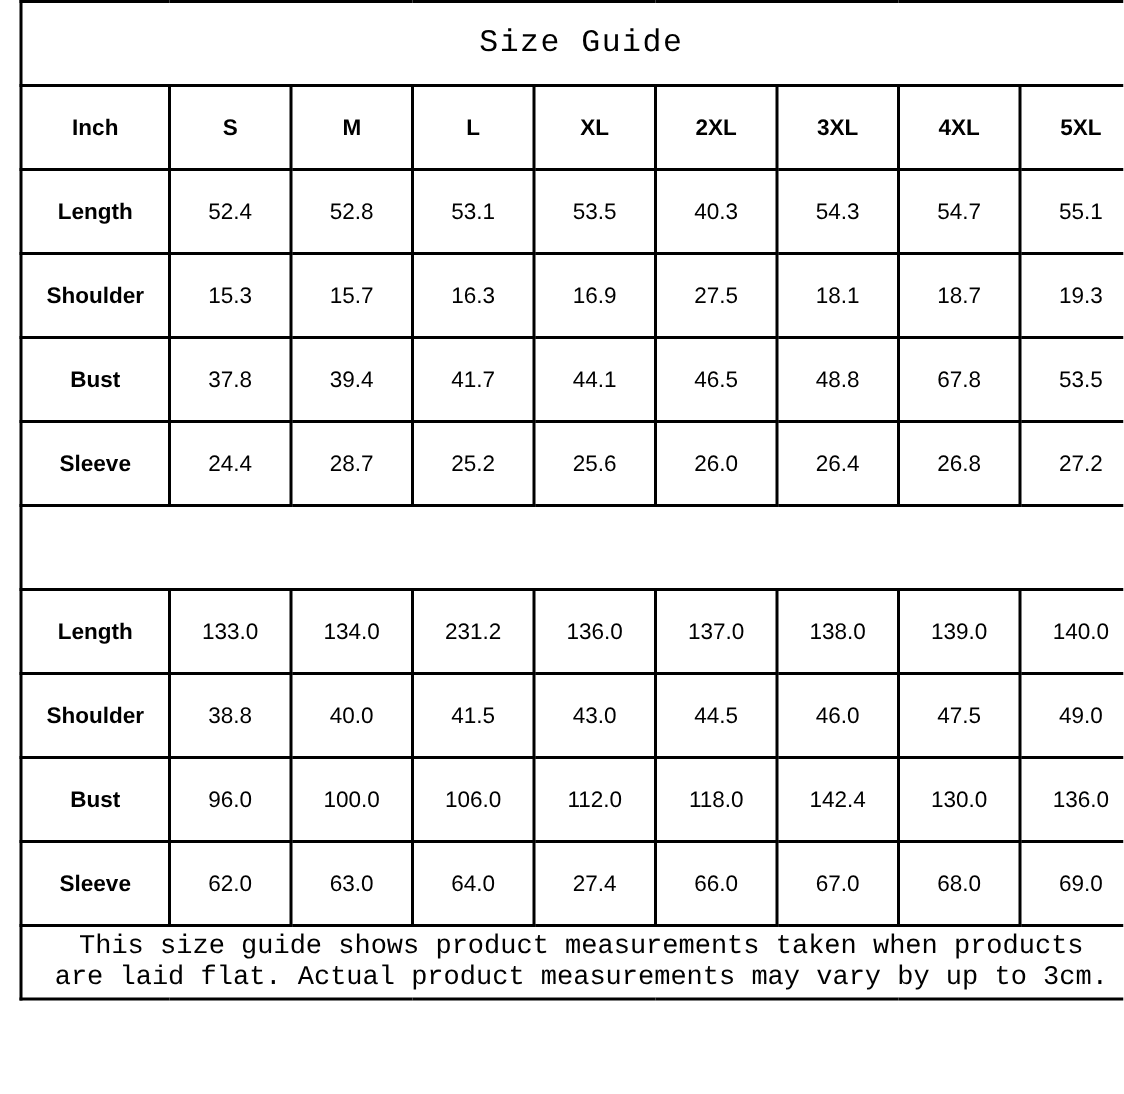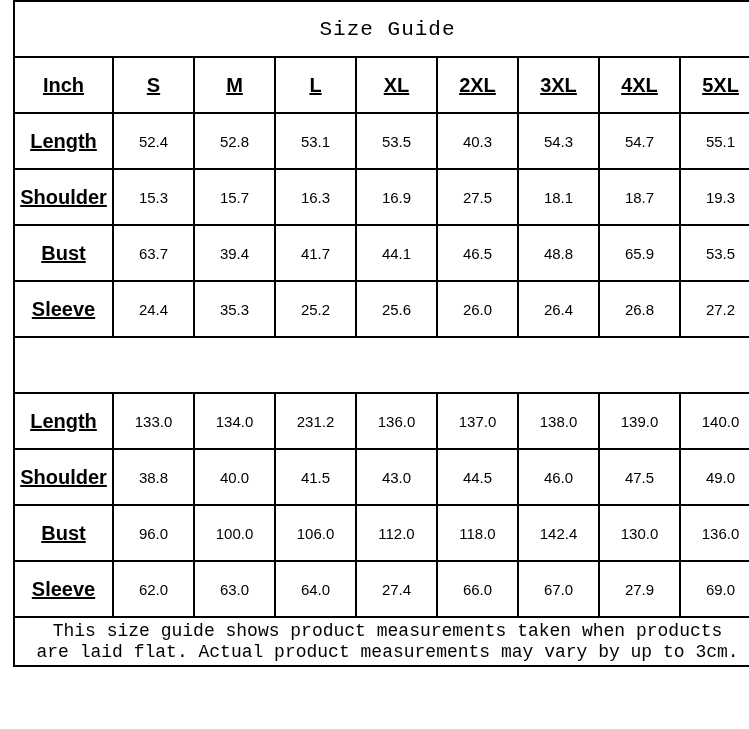--- a/index.html
+++ b/index.html
@@ -39,22 +39,21 @@
 
   td.title-cell {
     font-family: "Liberation Mono", "DejaVu Sans Mono", monospace;
     font-size: 21px;
     font-weight: normal;
     letter-spacing: 1px;
   }
   td.hdr-cell, td.lbl-cell {
     font-family: "Liberation Sans", sans-serif;
     font-weight: bold;
-    font-size: 20px;
-    text-decoration: underline;
+    font-size: 15px;
   }
   td.val-cell {
     font-family: "Liberation Sans", sans-serif;
     font-weight: normal;
     font-size: 15px;
   }
   td.gap-cell {
     background: #ffffff;
   }
   td.footer-cell {
@@ -116,34 +115,34 @@
       <td class="val-cell">16.3</td>
       <td class="val-cell">16.9</td>
       <td class="val-cell">27.5</td>
       <td class="val-cell">18.1</td>
       <td class="val-cell">18.7</td>
       <td class="val-cell">19.3</td>
     </tr>
 
     <tr class="r-data">
       <td class="lbl-cell">Bust</td>
-      <td class="val-cell">63.7</td>
+      <td class="val-cell">37.8</td>
       <td class="val-cell">39.4</td>
       <td class="val-cell">41.7</td>
       <td class="val-cell">44.1</td>
       <td class="val-cell">46.5</td>
       <td class="val-cell">48.8</td>
-      <td class="val-cell">65.9</td>
+      <td class="val-cell">67.8</td>
       <td class="val-cell">53.5</td>
     </tr>
 
     <tr class="r-data">
       <td class="lbl-cell">Sleeve</td>
       <td class="val-cell">24.4</td>
-      <td class="val-cell">35.3</td>
+      <td class="val-cell">28.7</td>
       <td class="val-cell">25.2</td>
       <td class="val-cell">25.6</td>
       <td class="val-cell">26.0</td>
       <td class="val-cell">26.4</td>
       <td class="val-cell">26.8</td>
       <td class="val-cell">27.2</td>
     </tr>
 
     <tr class="r-gap">
       <td colspan="9" class="gap-cell"></td>
@@ -187,21 +186,21 @@
     </tr>
 
     <tr class="r-data">
       <td class="lbl-cell">Sleeve</td>
       <td class="val-cell">62.0</td>
       <td class="val-cell">63.0</td>
       <td class="val-cell">64.0</td>
       <td class="val-cell">27.4</td>
       <td class="val-cell">66.0</td>
       <td class="val-cell">67.0</td>
-      <td class="val-cell">27.9</td>
+      <td class="val-cell">68.0</td>
       <td class="val-cell">69.0</td>
     </tr>
 
     <tr class="r-footer">
       <td colspan="9" class="footer-cell">
         <div>This size guide shows product measurements taken when products</div>
         <div>are laid flat. Actual product measurements may vary by up to 3cm.</div>
       </td>
     </tr>
   </tbody>

